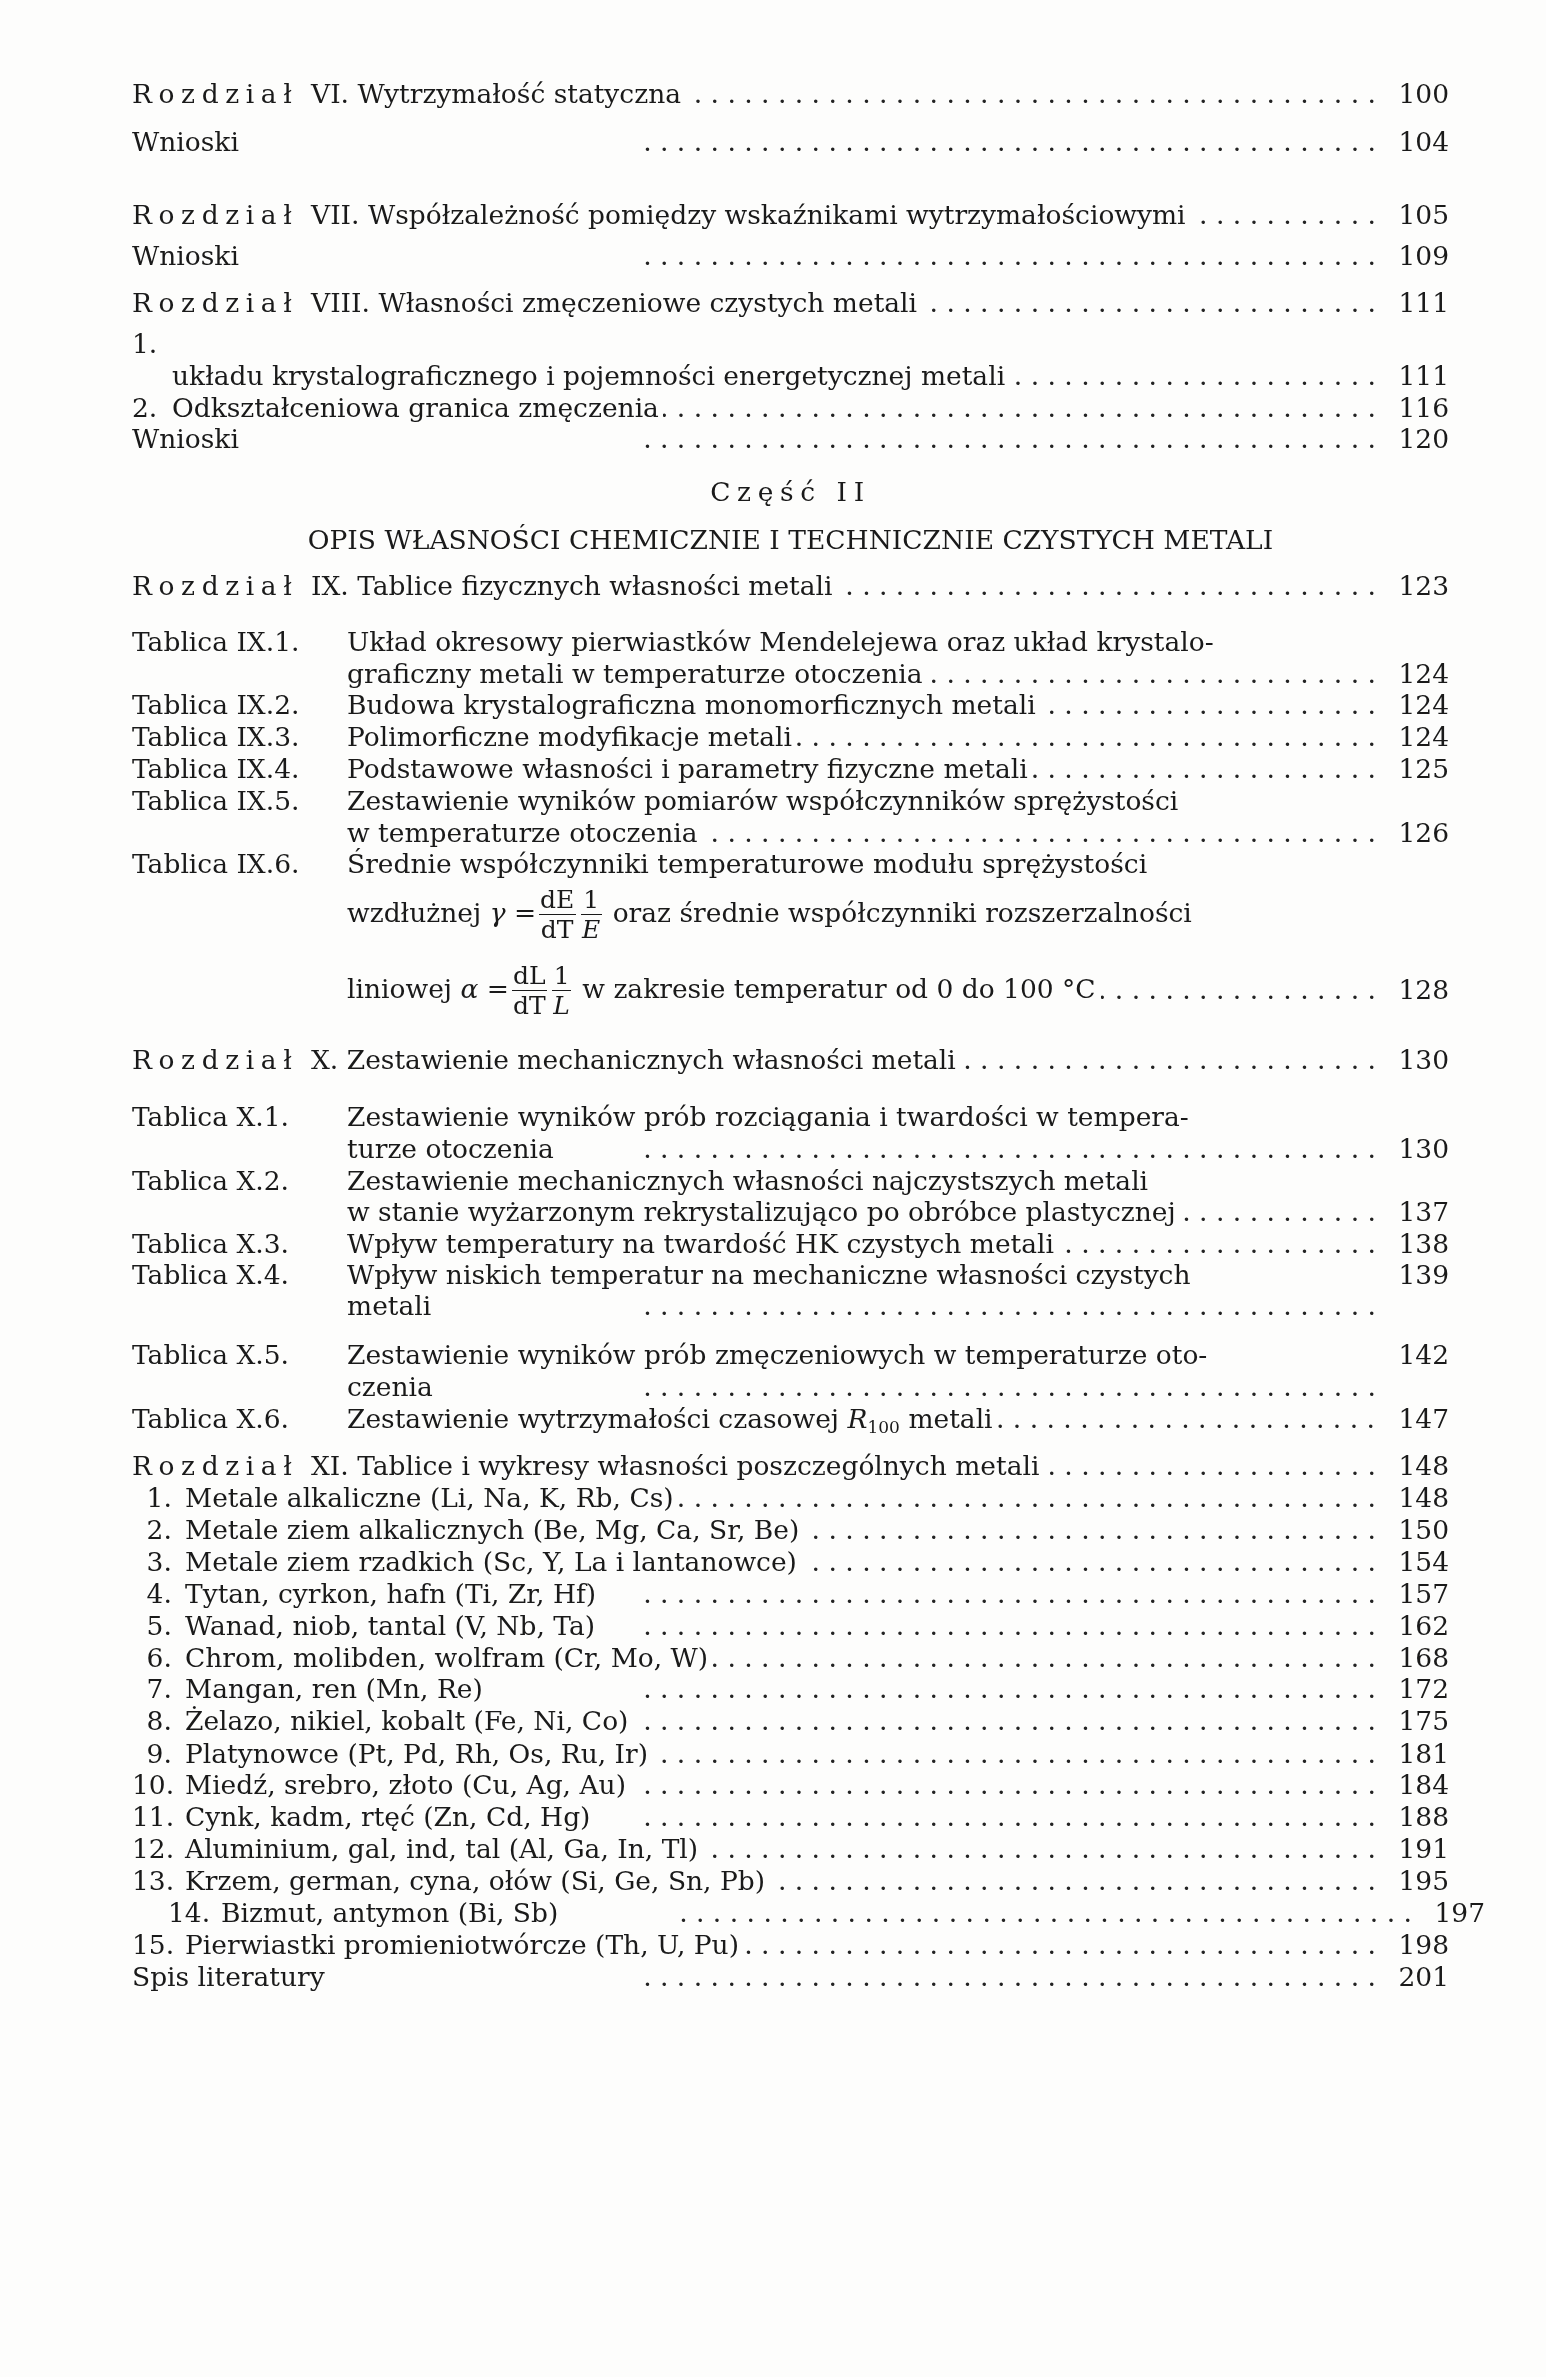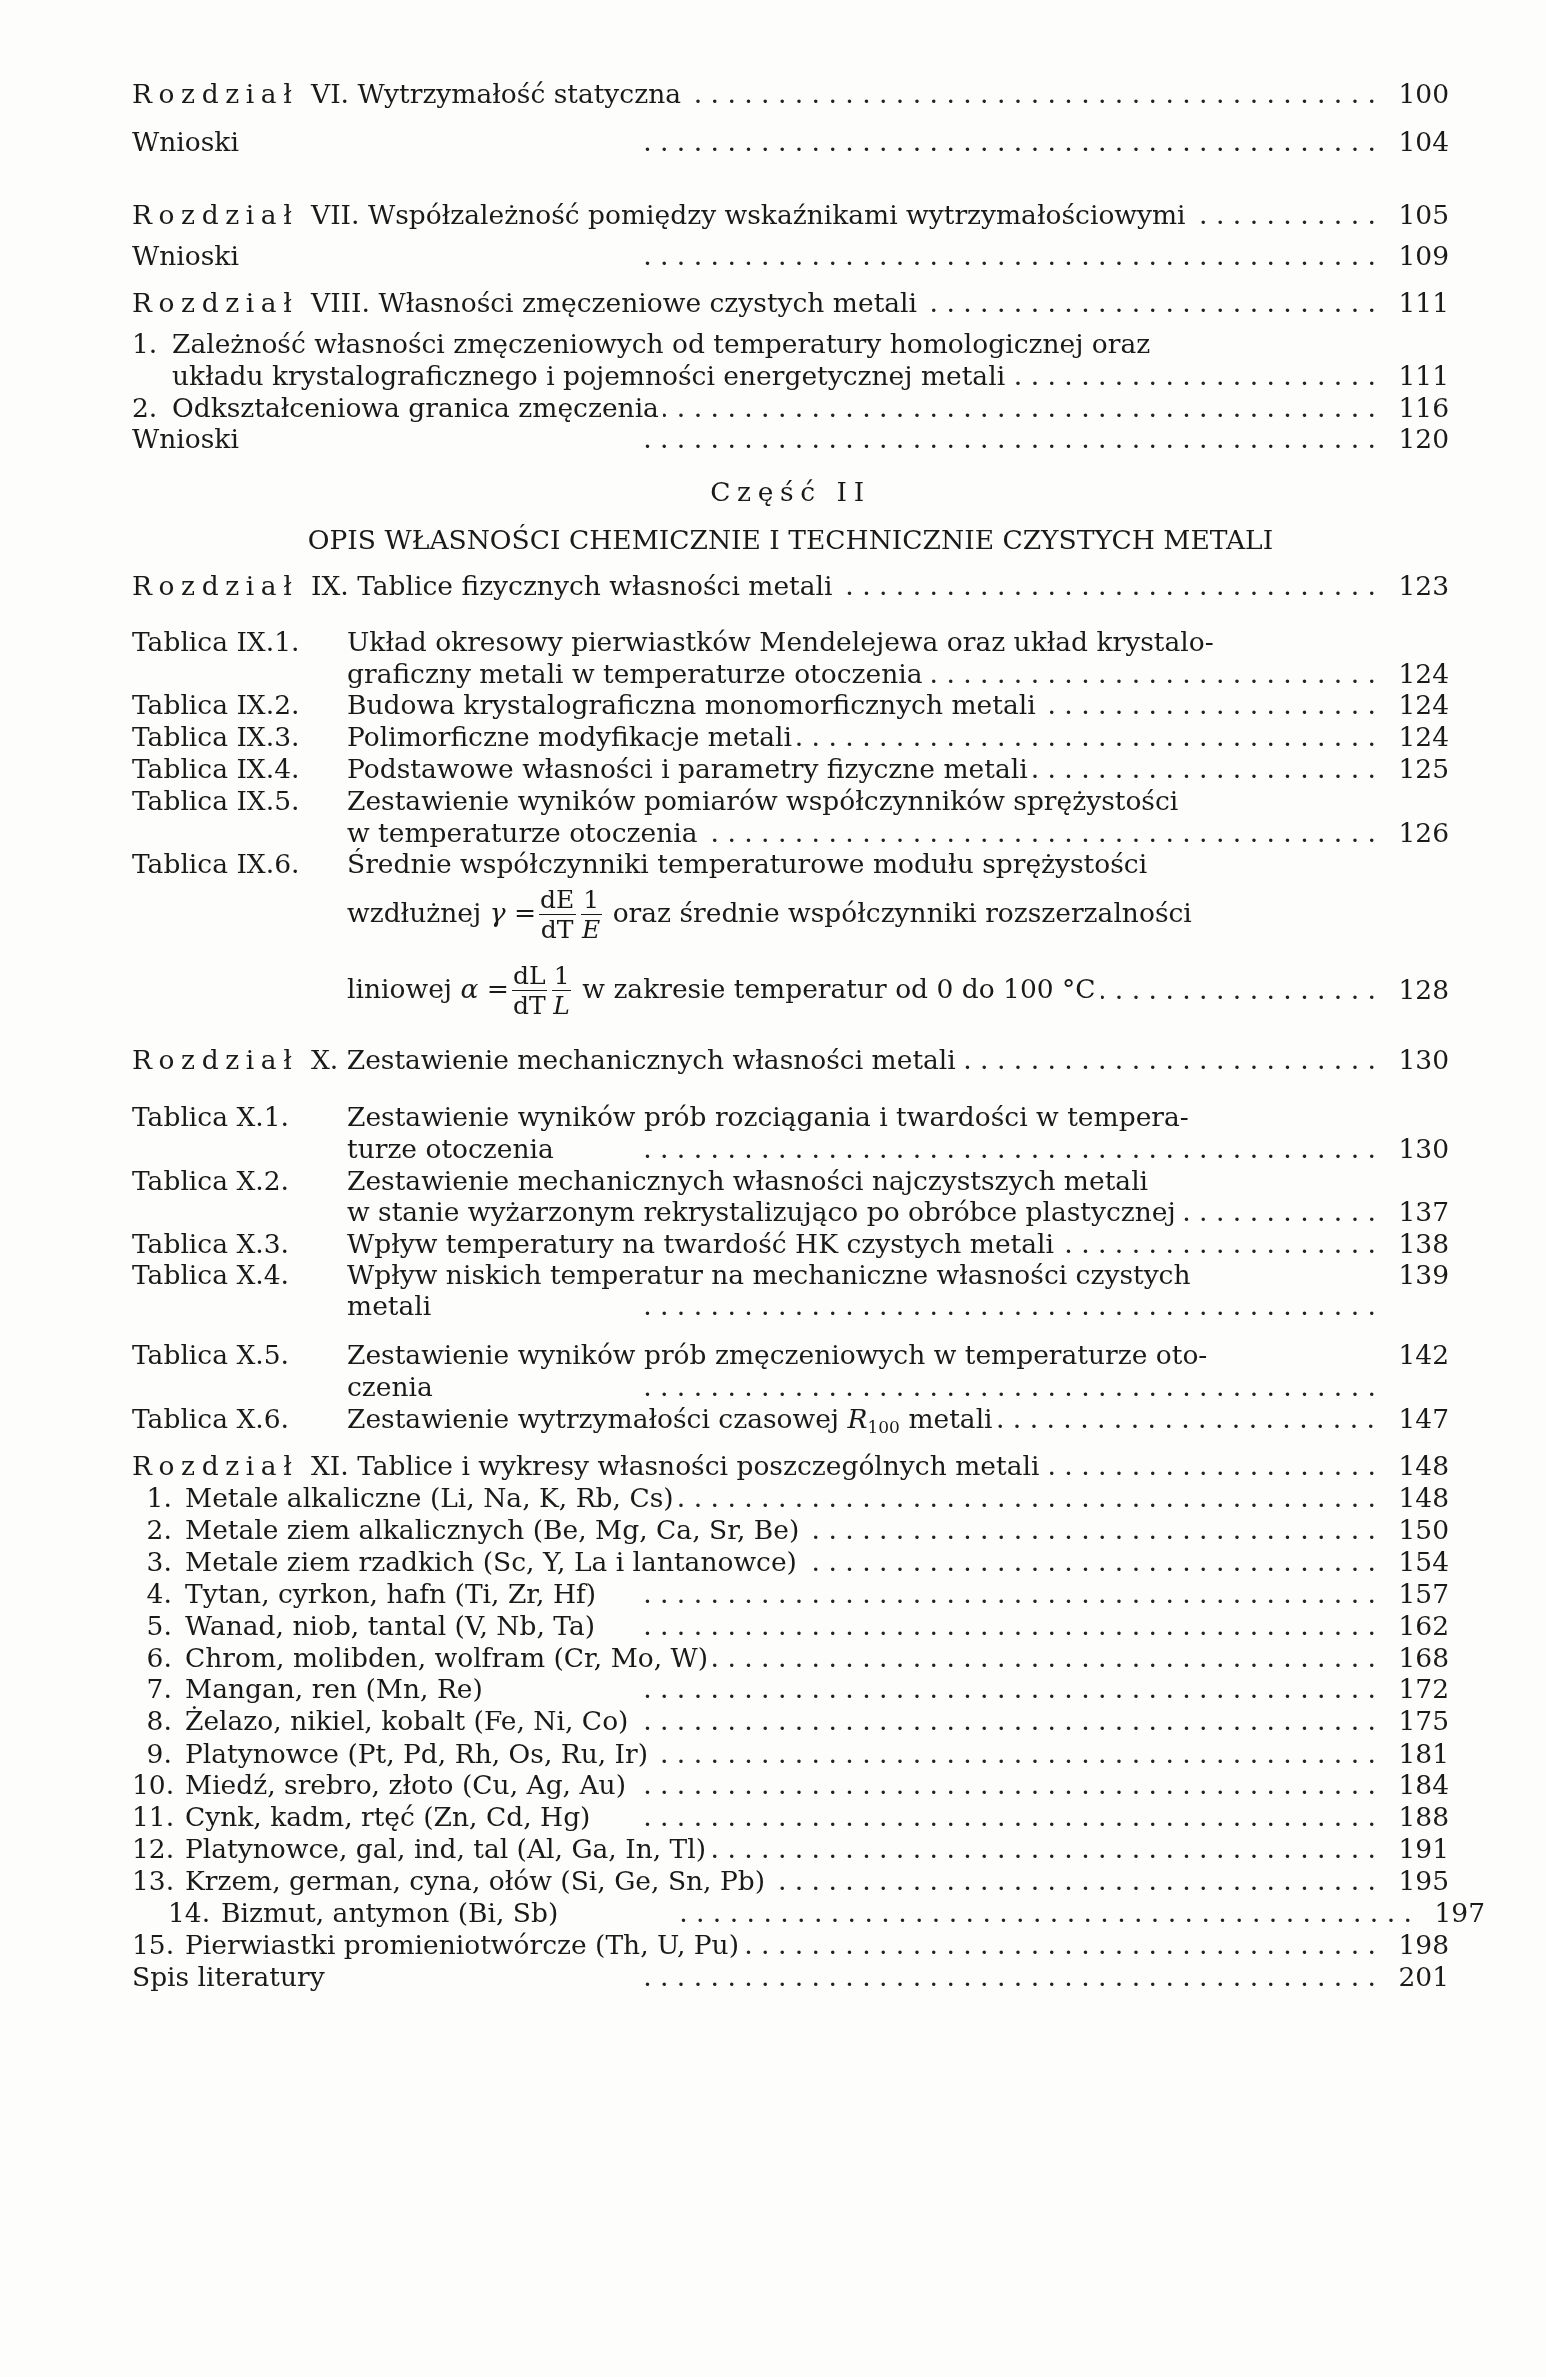--- a/index.html
+++ b/index.html
@@ -65,21 +65,20 @@
       <span class="pg">109</span>
     </div>
     <div class="row" style="top: 287px;">
       <span class="txt spaced" style="left: 0px;">Rozdział</span>
       <span class="txt" style="left: 179px;">VIII. Własności zmęczeniowe czystych metali</span>
       <span class="dots" style="left: 789px; width: 455px; direction: rtl;"> . . . . . . . . . . . . . . . . . . . . . . . . . . . . . . . . . . . . . . . . . . . .</span>
       <span class="pg">111</span>
     </div>
     <div class="row" style="top: 328px;">
       <span class="txt" style="left: 0px;">1.</span>
-      <span class="txt" style="left: 40px;">Zależność własności zmęczeniowych od temperatury homologicznej oraz</span>
     </div>
     <div class="row" style="top: 360px;">
       <span class="txt" style="left: 40px;">układu krystalograficznego i pojemności energetycznej metali</span>
       <span class="dots" style="left: 877px; width: 367px; direction: rtl;"> . . . . . . . . . . . . . . . . . . . . . . . . . . . . . . . . . . . . . . . . . . . .</span>
       <span class="pg">111</span>
     </div>
     <div class="row" style="top: 392px;">
       <span class="txt" style="left: 0px;">2.</span>
       <span class="txt" style="left: 40px;">Odkształceniowa granica zmęczenia</span>
       <span class="dots" style="left: 531px; width: 713px; direction: rtl;"> . . . . . . . . . . . . . . . . . . . . . . . . . . . . . . . . . . . . . . . . . . . .</span>
@@ -267,21 +266,21 @@
       <span class="pg">184</span>
     </div>
     <div class="row" style="top: 1801px;">
       <span class="txt" style="left: 0px;">11.</span>
       <span class="txt" style="left: 53px;">Cynk, kadm, rtęć (Zn, Cd, Hg)</span>
       <span class="dots" style="left: 463px; width: 781px; direction: rtl;"> . . . . . . . . . . . . . . . . . . . . . . . . . . . . . . . . . . . . . . . . . . . .</span>
       <span class="pg">188</span>
     </div>
     <div class="row" style="top: 1833px;">
       <span class="txt" style="left: 0px;">12.</span>
-      <span class="txt" style="left: 53px;">Platynowce, gal, ind, tal (Al, Ga, In, Tl)</span>
+      <span class="txt" style="left: 53px;">Aluminium, gal, ind, tal (Al, Ga, In, Tl)</span>
       <span class="dots" style="left: 571px; width: 673px; direction: rtl;"> . . . . . . . . . . . . . . . . . . . . . . . . . . . . . . . . . . . . . . . . . . . .</span>
       <span class="pg">191</span>
     </div>
     <div class="row" style="top: 1865px;">
       <span class="txt" style="left: 0px;">13.</span>
       <span class="txt" style="left: 53px;">Krzem, german, cyna, ołów (Si, Ge, Sn, Pb)</span>
       <span class="dots" style="left: 638px; width: 606px; direction: rtl;"> . . . . . . . . . . . . . . . . . . . . . . . . . . . . . . . . . . . . . . . . . . . .</span>
       <span class="pg">195</span>
     </div>
     <div class="row" style="top: 1897px; margin-left: 36px;">

